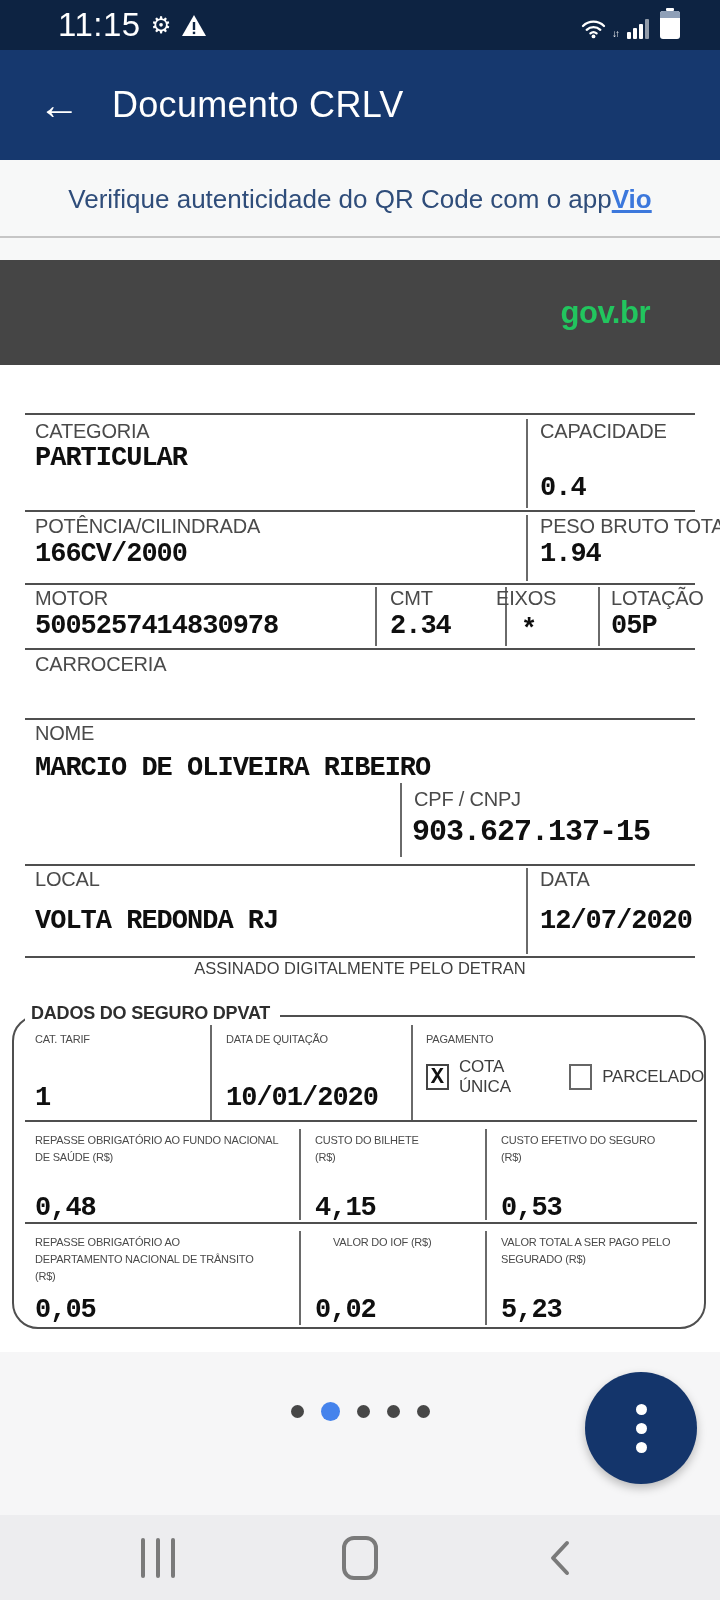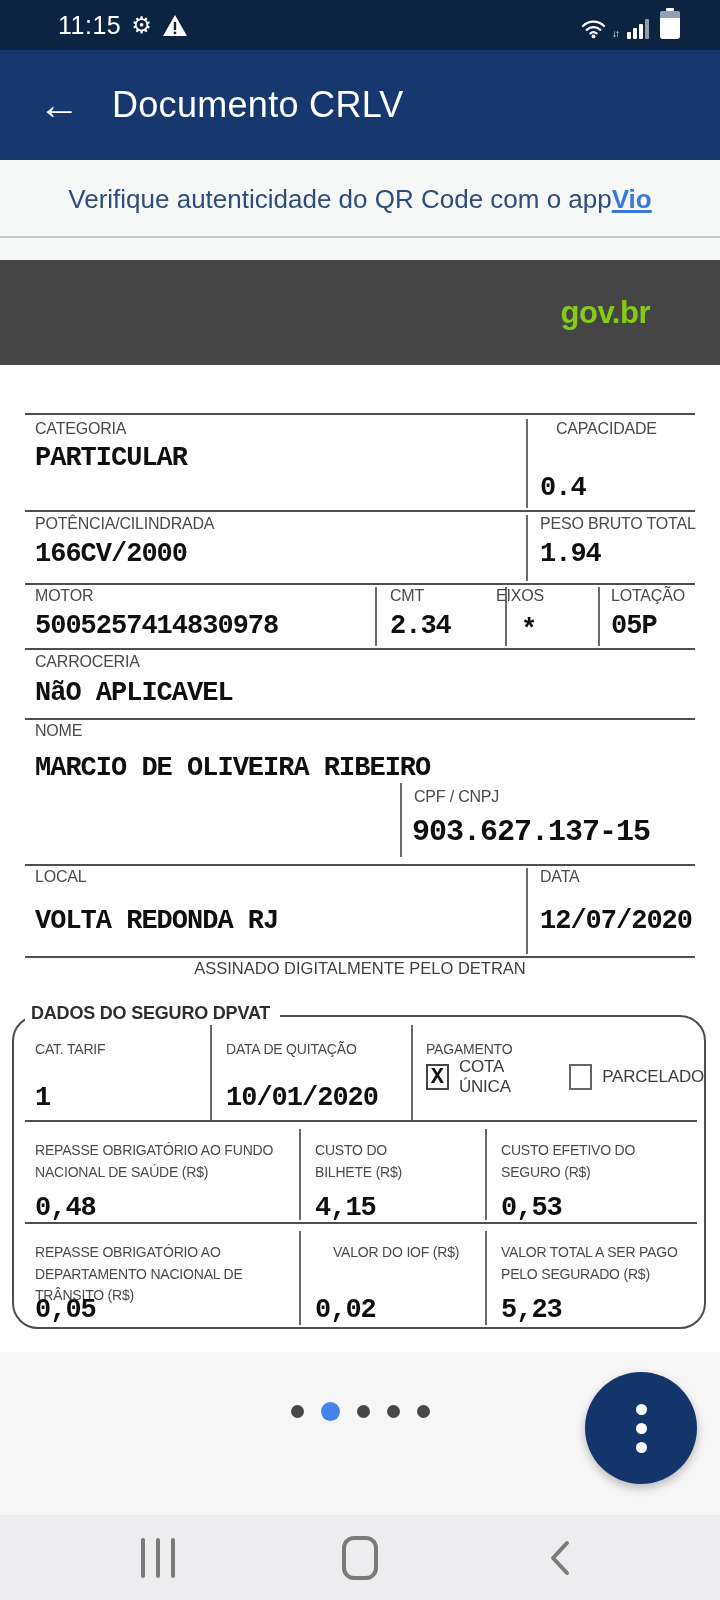--- a/index.html
+++ b/index.html
@@ -4,21 +4,21 @@
 <style>
   html,body{margin:0;padding:0;background:#dcdcdc;}
   *{box-sizing:border-box;}
   #screen{position:relative;width:720px;height:1600px;margin:0 auto;overflow:hidden;
           font-family:"Liberation Sans",sans-serif;background:#fff;}
 
   
   .status-bar{position:absolute;left:0;top:0;width:720px;height:50px;background:var(--status-bar-bg);
               display:flex;align-items:center;justify-content:space-between;padding:0 40px 0 58px;color:#fff;}
   .status-left{display:flex;align-items:center;gap:10px;}
-  .status-time{font-size:25px;letter-spacing:.5px;}
+  .status-time{font-size:33px;letter-spacing:.5px;}
   .gear{font-size:23px;line-height:1;}
   .status-right{display:flex;align-items:flex-end;gap:9px;}
   .updown{font-size:10px;letter-spacing:-2px;margin-left:-4px;}
   .sigbars{display:flex;align-items:flex-end;gap:2px;height:20px;}
   .sigbars i{display:block;width:4px;background:#fff;border-radius:1px;}
   .battery{position:relative;width:20px;height:28px;background:#fff;border-radius:3px;margin-left:2px;}
   .battery:before{content:"";position:absolute;left:6px;top:-3px;width:8px;height:3px;background:#fff;border-radius:1px;}
   .battery .lvl{position:absolute;left:0;top:0;width:100%;height:26%;background:#8fa0b8;border-radius:3px 3px 0 0;}
 
   
@@ -29,38 +29,38 @@
 
   
   .banner{position:absolute;left:0;top:160px;width:720px;height:100px;background:var(--banner-bg);}
   .banner-text{position:absolute;left:0;top:24px;width:100%;text-align:center;font-size:26px;color:var(--banner-text);}
   .banner-link{color:var(--link);font-weight:bold;text-decoration:underline;text-decoration-thickness:2.5px;cursor:pointer;}
   .banner-divider{position:absolute;left:0;top:76px;width:100%;height:2px;background:#c6c6c6;}
 
   
   .govbar{position:absolute;left:0;top:260px;width:720px;height:105px;background:var(--govbar-bg);
           display:flex;align-items:center;justify-content:flex-end;padding-right:70px;}
-  .govbr-logo{color:#84cc16;font-size:31px;font-weight:bold;letter-spacing:-.5px;}
+  .govbr-logo{color:#22c55e;font-size:31px;font-weight:bold;letter-spacing:-.5px;}
 
   
   .doc-card{position:absolute;left:0;top:365px;width:720px;height:987px;background:#fff;color:#111;}
   .h-line{position:absolute;left:25px;width:670px;height:2px;background:var(--doc-line);}
   .v-line{position:absolute;width:2px;background:#6a6a6a;}
-  .lbl{position:absolute;font-size:16px;color:var(--label-text);letter-spacing:-.2px;white-space:nowrap;}
+  .lbl{position:absolute;font-size:20px;color:var(--label-text);letter-spacing:-.2px;white-space:nowrap;}
   .val{position:absolute;font-family:"Liberation Mono","DejaVu Sans Mono",monospace;font-weight:bold;
        font-size:27px;color:#0f0f0f;white-space:nowrap;letter-spacing:-1px;}
   .val.big{font-size:30px;}
   .signed{position:absolute;left:0;top:594px;width:100%;text-align:center;font-size:16.5px;color:#3f3f3f;}
 
   
   .dpvat{position:absolute;left:12px;top:650px;width:694px;height:314px;border:2px solid #4f4f4f;border-radius:26px;}
   .dpvat-legend{position:absolute;left:11px;top:-14px;background:#fff;padding:0 10px 0 6px;
                 font-size:18px;font-weight:bold;color:#2e2e2e;letter-spacing:-.2px;white-space:nowrap;}
   .dpvat .h-line{left:11px;width:672px;}
-  .dpvat .lbl{font-size:14px;line-height:1.55;white-space:normal;margin-top:8px;}
+  .dpvat .lbl{font-size:11px;line-height:1.55;white-space:normal;}
   .checkrow{position:absolute;display:flex;align-items:center;gap:10px;}
   .chk{width:26px;height:26px;border:2px solid #444;display:flex;align-items:center;justify-content:center;
        font-family:"Liberation Mono","DejaVu Sans Mono",monospace;font-weight:bold;font-size:22px;color:#111;background:#fff;}
   .chk-label{font-size:17px;color:#3d3d3d;letter-spacing:-.2px;}
 
   
   .bottom-area{position:absolute;left:0;top:1352px;width:720px;height:163px;background:var(--bottom-bg);}
   .page-indicator{position:absolute;left:0;top:50px;width:100%;display:flex;justify-content:center;align-items:center;gap:17px;}
   .dot{width:13px;height:13px;border-radius:50%;background:var(--inactive-dot);cursor:pointer;}
   .dot.active{width:19px;height:19px;background:var(--active-dot);}
@@ -135,21 +135,21 @@
     <div class="h-line" style="top:145px"></div>
     <div class="h-line" style="top:218px"></div>
     <div class="h-line" style="top:283px"></div>
     <div class="h-line" style="top:353px"></div>
     <div class="h-line" style="top:499px"></div>
     <div class="h-line" style="top:591px"></div>
 
     <span class="lbl" style="left:35px;top:55px">CATEGORIA</span>
     <span class="val" style="left:35px;top:78px">PARTICULAR</span>
     <div class="v-line" style="left:526px;top:54px;height:89px"></div>
-    <span class="lbl" style="left:556px;top:55px">CAPACIDADE</span>
+    <span class="lbl" style="left:540px;top:55px">CAPACIDADE</span>
     <span class="val" style="left:540px;top:108px">0.4</span>
 
     <span class="lbl" style="left:35px;top:150px">POTÊNCIA/CILINDRADA</span>
     <span class="val" style="left:35px;top:174px">166CV/2000</span>
     <div class="v-line" style="left:526px;top:150px;height:66px"></div>
     <span class="lbl" style="left:540px;top:150px">PESO BRUTO TOTAL</span>
     <span class="val" style="left:540px;top:174px">1.94</span>
 
     <span class="lbl" style="left:35px;top:222px">MOTOR</span>
     <span class="val" style="left:35px;top:246px">5005257414830978</span>
@@ -157,21 +157,20 @@
     <span class="lbl" style="left:390px;top:222px">CMT</span>
     <span class="val" style="left:390px;top:246px">2.34</span>
     <div class="v-line" style="left:505px;top:222px;height:59px"></div>
     <span class="lbl" style="left:496px;top:222px">EIXOS</span>
     <span class="val" style="left:521px;top:250px">*</span>
     <div class="v-line" style="left:598px;top:222px;height:59px"></div>
     <span class="lbl" style="left:611px;top:222px">LOTAÇÃO</span>
     <span class="val" style="left:611px;top:246px">05P</span>
 
     <span class="lbl" style="left:35px;top:288px">CARROCERIA</span>
-    <span class="val" style="left:35px;top:313px">NãO APLICAVEL</span>
 
     <span class="lbl" style="left:35px;top:357px">NOME</span>
     <span class="val" style="left:35px;top:388px">MARCIO DE OLIVEIRA RIBEIRO</span>
     <div class="v-line" style="left:400px;top:418px;height:74px"></div>
     <span class="lbl" style="left:414px;top:423px">CPF / CNPJ</span>
     <span class="val big" style="left:412px;top:450px">903.627.137-15</span>
 
     <span class="lbl" style="left:35px;top:503px">LOCAL</span>
     <span class="val" style="left:35px;top:541px">VOLTA REDONDA RJ</span>
     <div class="v-line" style="left:526px;top:503px;height:86px"></div>

